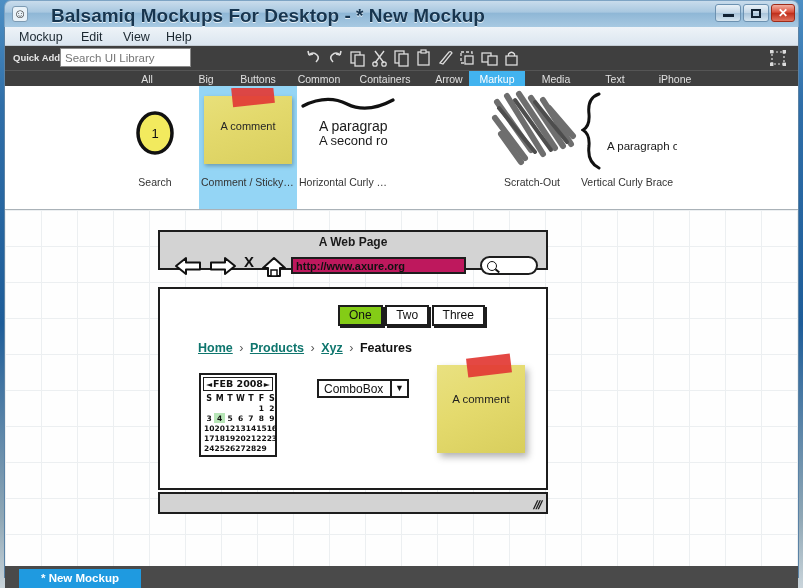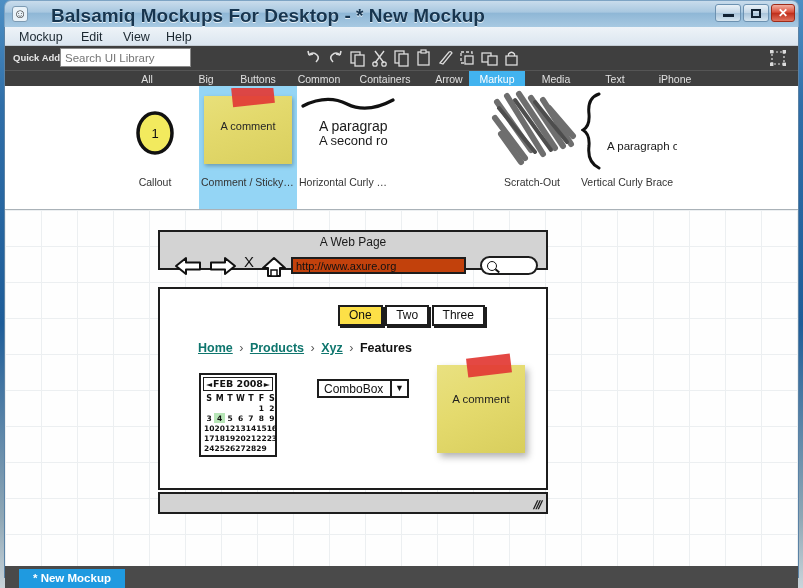--- a/index.html
+++ b/index.html
@@ -167,30 +167,30 @@
     background-size: 36px 36px;
     overflow: hidden;
   }
 
   
   #browser-mockup {
     position: absolute; left: 153px; top: 20px; width: 390px; height: 287px;
   }
   #browser-chrome {
     position: absolute; left: 0; top: 0; width: 390px; height: 40px;
-    background: #d3d3d3; border: 2px solid #1d1d1d;
+    background: #d3d3d3; border: 2px solid #1d1d1d; font-weight: bold;
   }
   #browser-title {
     position: absolute; left: 0; right: 0; top: 3px;
     text-align: center; font-size: 12px; color: #1a1a1a;
   }
   .nav-arrow { position: absolute; top: 23px; }
   #url-bar {
     position: absolute; left: 131px; top: 25px; width: 175px; height: 17px;
-    background: #c2410c; border: 2px solid #1d1d1d;
+    background: #be185d; border: 2px solid #1d1d1d;
     font-size: 11px; color: #111; padding: 0 3px; line-height: 14px;
   }
   #search-pill {
     position: absolute; left: 320px; top: 24px; width: 58px; height: 19px;
     border: 2px solid #1d1d1d; border-radius: 10px; background: #fff;
   }
   #search-pill-glyph {
     position:absolute; left:5px; top:3px; width:10px; height:10px;
     border:1.6px solid #111; border-radius:50%;
   }
@@ -212,21 +212,21 @@
     transform: skewX(-16deg); letter-spacing: -1px;
   }
 
   
   #tabbar { position: absolute; left: 180px; top: 16px; }
   .mk-tab {
     display: inline-block; border: 2px solid #1d1d1d; background: #fff;
     font-size: 12px; color: #111; padding: 1px 9px 2px 9px;
     margin-left: -2px; box-shadow: 2px 2px 0 #1d1d1d;
   }
-  .mk-tab.active { background: #fde047; }
+  .mk-tab.active { background: #84cc16; }
 
   
   #breadcrumb {
     position: absolute; left: 38px; top: 52px;
     font-size: 12.5px; color: #111;
   }
   #breadcrumb .crumb-link {
     color: #0f766e; text-decoration: underline; font-weight: bold;
   }
   #breadcrumb .crumb-sep { color: #555; margin: 0 3px; }
@@ -287,21 +287,21 @@
 
   
   #bottom-bar {
     position: absolute; left: 0; top: 539px; width: 793px; height: 24px;
     background: #4a4a4a;
   }
   #mockup-tab {
     position: absolute; left: 14px; top: 3px; height: 19px;
     background: #1f9ae0; color: #fff;
     font-size: 11.5px; font-weight: bold;
-    padding: 0 14px; line-height: 19px;
+    padding: 0 22px; line-height: 19px;
   }
 </style>
 </head>
 <body>
 
 <div id="app-window">
 <div id="window-frame-inner">
 
   <div id="title-bar">
     <div id="title-smiley">☺</div>
@@ -428,21 +428,21 @@
     <div id="library-panel">
 
 
       <div class="lib-item" style="left:106px;width:88px">
         <div class="lib-thumb">
           <svg width="88" height="92" viewBox="0 0 88 92">
             <ellipse cx="44" cy="45" rx="17" ry="20" fill="#f2ea5e" stroke="#111" stroke-width="3.5"></ellipse>
             <text x="44" y="50" font-size="13" text-anchor="middle" fill="#111" font-family="Liberation Sans, sans-serif">1</text>
           </svg>
         </div>
-        <div class="lib-label">Callout</div>
+        <div class="lib-label">Search</div>
       </div>
 
       <div class="lib-item selected" style="left:194px;width:98px">
         <div class="lib-thumb">
           <div class="sticky-note">
             <div class="sticky-tape"></div>
             <div class="sticky-text">A comment</div>
           </div>
         </div>
         <div class="lib-label">Comment / Sticky N...</div>

